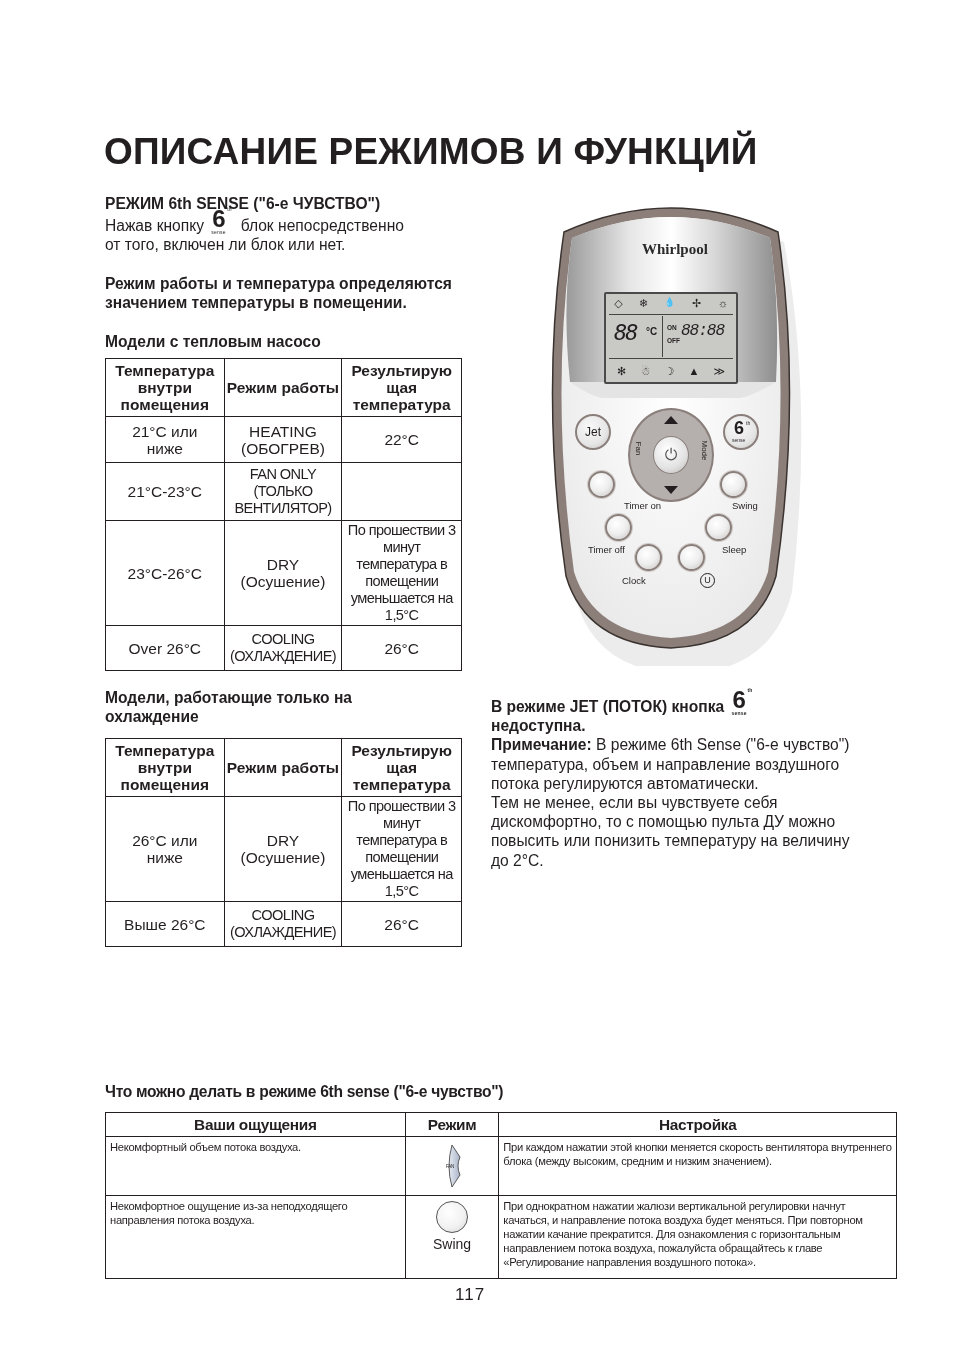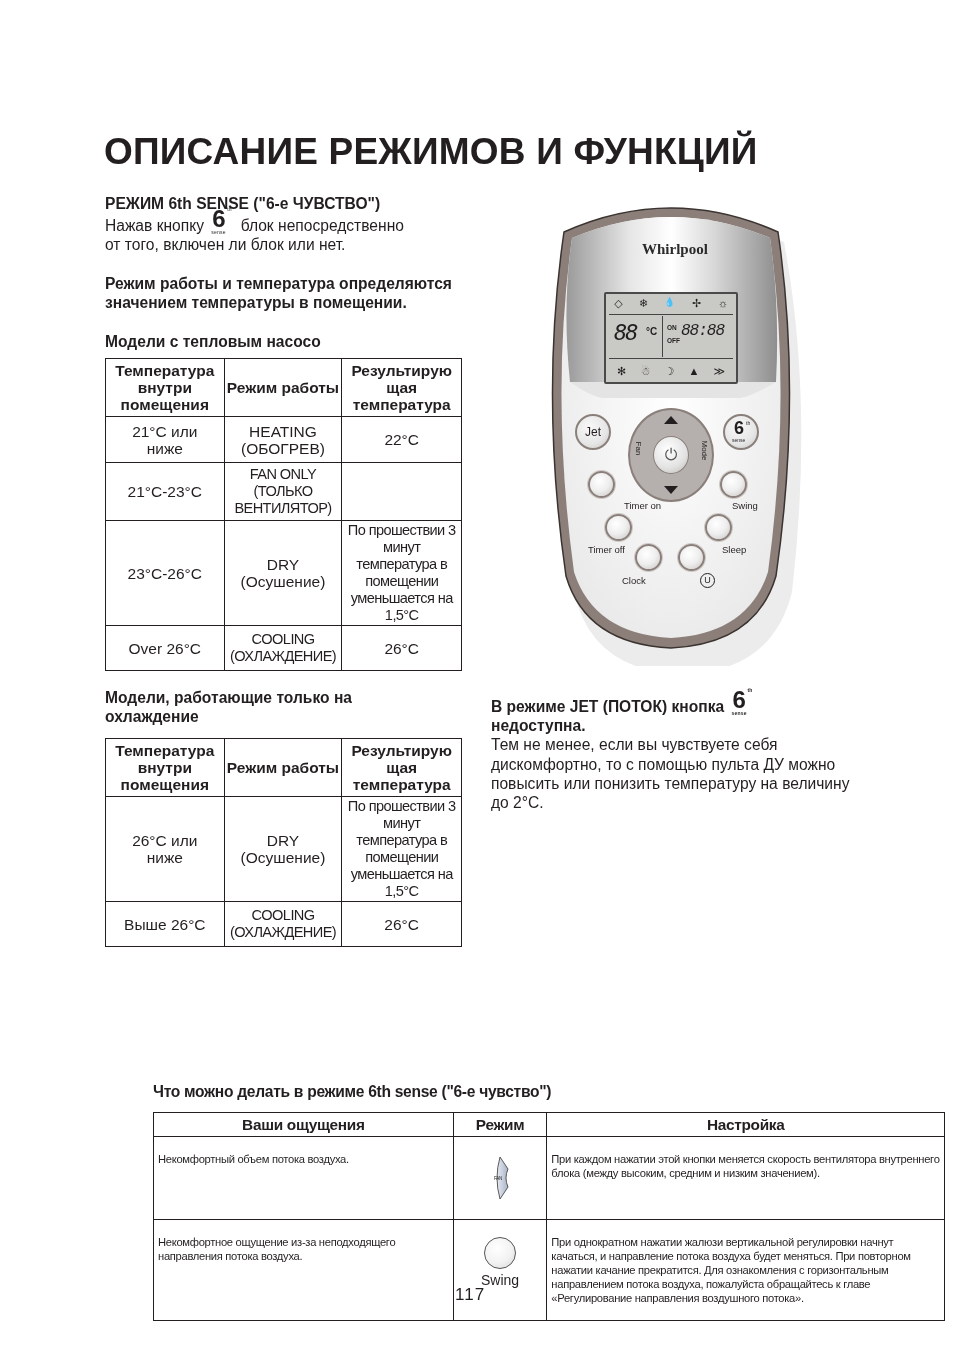--- a/index.html
+++ b/index.html
@@ -25,26 +25,26 @@
   table.mode-table td { line-height: 17px; padding: 1px 2px; }
   table.mode-table .c1 { width: 119px; }
   table.mode-table .c2 { width: 118px; }
   table.mode-table .c3 { width: 120px; }
   .narrow { font-size: 14.6px; letter-spacing: -0.6px; }
 
   .sub-heading { font-weight: bold; font-size: 15.6px; line-height: 19px; }
 
   .right-note { position: absolute; left: 491px; top: 694px; width: 365px; font-size: 15.6px; line-height: 19.2px; }
 
-  .bottom-section { position: absolute; left: 105px; top: 1082px; width: 744px; margin-left: 48px; }
+  .bottom-section { position: absolute; left: 105px; top: 1082px; width: 744px; }
   .bottom-title { font-size: 15.6px; font-weight: bold; line-height: 20px; letter-spacing: -0.3px; }
   table.sense-table { border-collapse: collapse; width: 792px; margin-top: 10px; }
   table.sense-table th, table.sense-table td { border: 1.2px solid #231f20; }
   table.sense-table th { font-size: 15.4px; font-weight: bold; height: 24px; text-align: center; letter-spacing: -0.3px; }
-  table.sense-table td { font-size: 11.2px; line-height: 14px; vertical-align: top; padding: 15px 4px; letter-spacing: -0.3px; }
+  table.sense-table td { font-size: 11.2px; line-height: 14px; vertical-align: top; padding: 3px 4px; letter-spacing: -0.3px; }
   table.sense-table .col1 { width: 282px; }
   table.sense-table .col2 { width: 88px; text-align: center; }
   table.sense-table .col3 { width: 374px; }
   table.sense-table tr.r1 td { height: 58px; }
   table.sense-table tr.r2 td { height: 83px; }
   .fan-btn-cell { display: flex; align-items: center; justify-content: center; height: 52px; }
   .swing-btn-cell { display: flex; flex-direction: column; align-items: center; padding-top: 2px; }
   .swing-circle { width: 32px; height: 32px; border-radius: 50%; border: 1px solid #555; background: radial-gradient(circle at 40% 35%, #ffffff 0%, #f2f2f2 55%, #d6d6d6 100%); }
   .swing-label { font-size: 14px; margin-top: 4px; letter-spacing: 0; }
 
@@ -242,20 +242,21 @@
 <div class="right-note">
   <p class="bold">
     <span>В режиме JET (ПОТОК) кнопка</span>
     <span class="six-icon">
       <span class="six">6</span>
       <span class="th">th</span>
       <span class="sense">sense</span>
     </span>
   </p>
   <p class="bold">недоступна.</p>
+  <p><span class="bold">Примечание:</span><span> В режиме 6th Sense ("6-е чувство") температура, объем и направление воздушного потока регулируются автоматически.</span></p>
   <p>Тем не менее, если вы чувствуете себя дискомфортно, то с помощью пульта ДУ можно повысить или понизить температуру на величину до 2°C.</p>
 </div>
 
 <div class="bottom-section">
   <div class="bottom-title">Что можно делать в режиме 6th sense ("6-е чувство")</div>
   <table class="sense-table">
     <tbody>
         <tr>
       <th class="col1">Ваши ощущения</th>
       <th class="col2">Режим</th>

